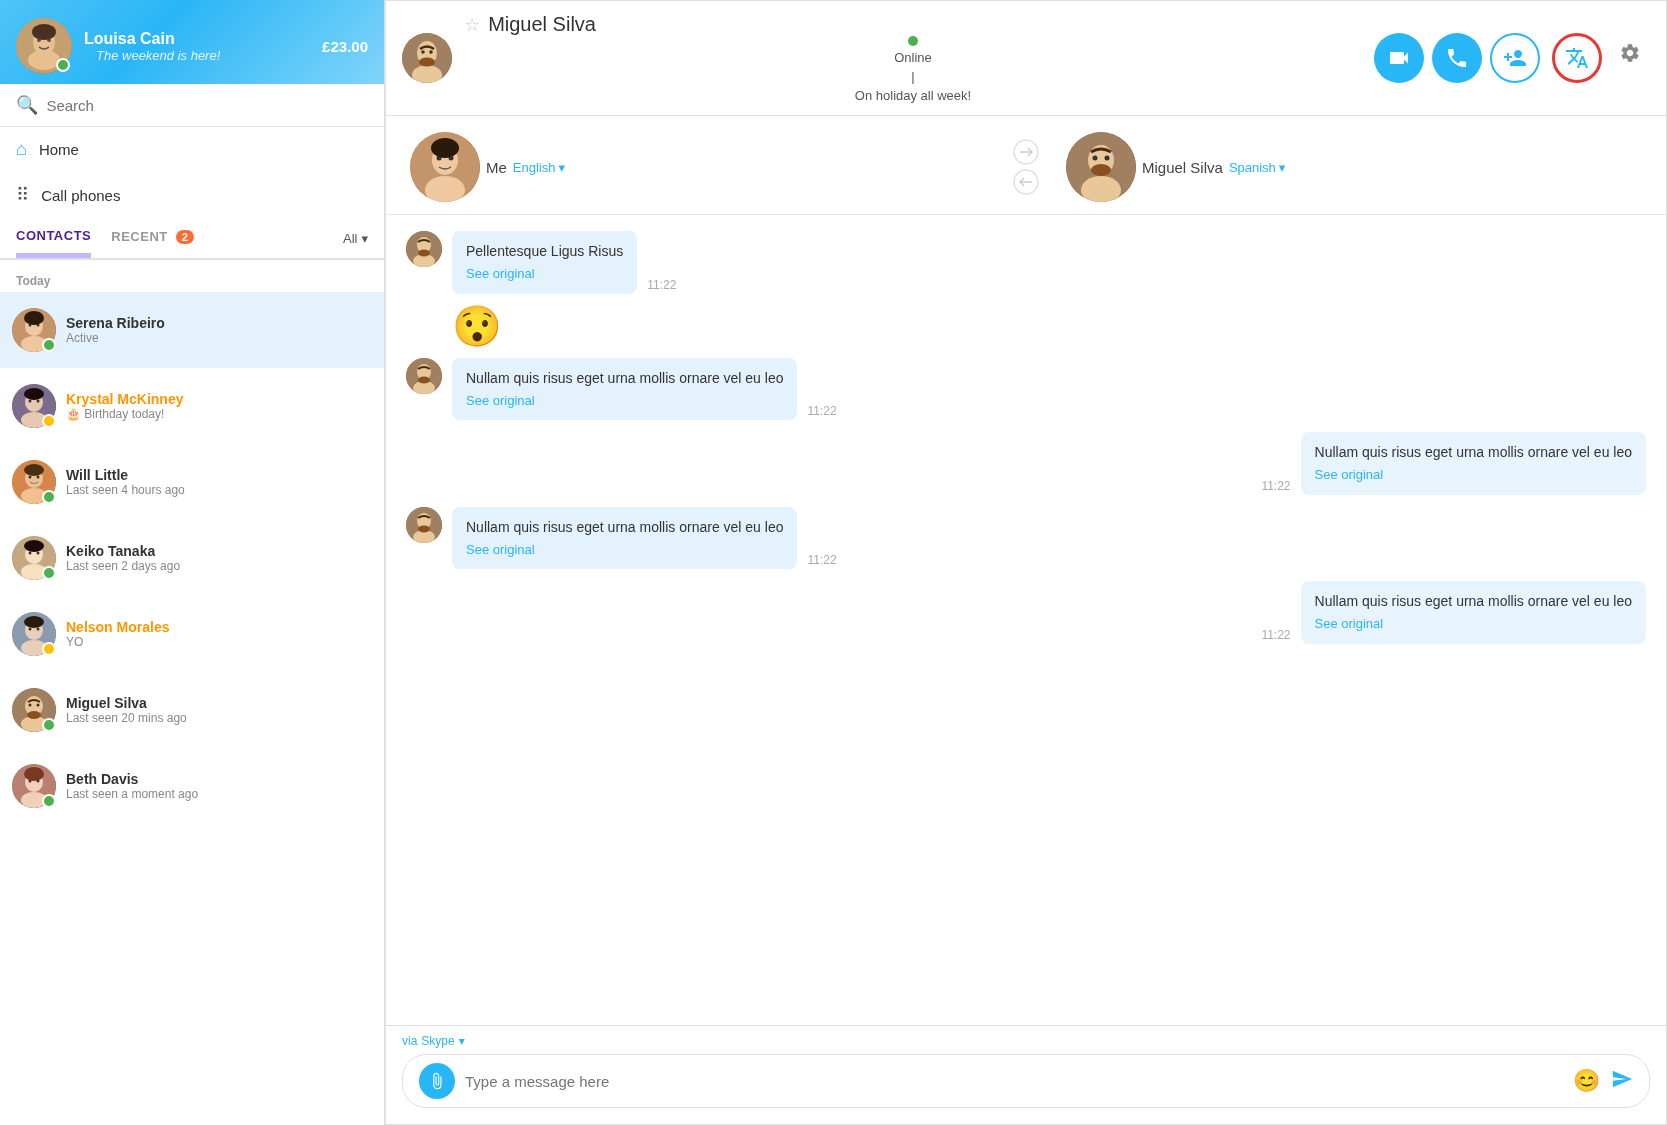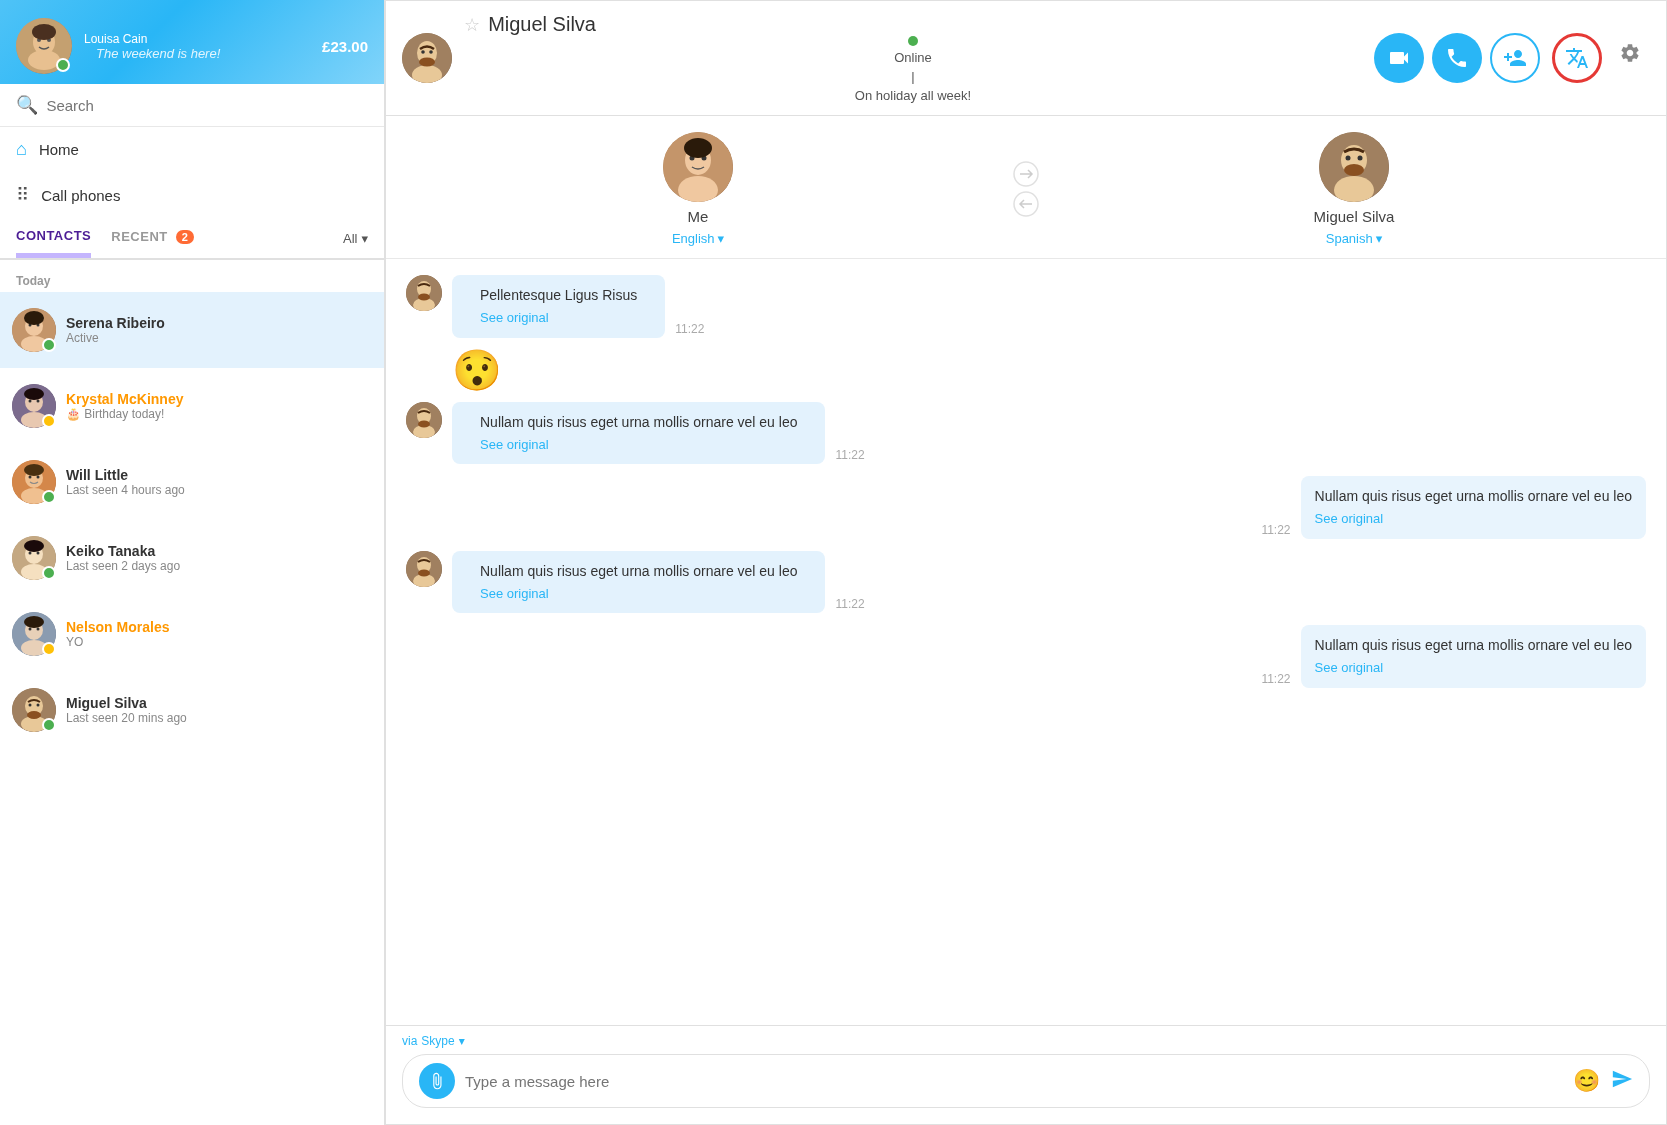--- a/index.html
+++ b/index.html
@@ -64,21 +64,21 @@
       right: 2px;
       width: 14px;
       height: 14px;
       border-radius: 50%;
       border: 2px solid #fff;
     }
     .status-dot.online { background: #4caf50; }
     .status-dot.away { background: #ffc107; }
 
     .user-info { flex: 1; }
-    .user-name { color: #fff; font-size: 12px; font-weight: 400; }
+    .user-name { color: #fff; font-size: 16px; font-weight: 700; }
     .user-status { color: rgba(255,255,255,0.85); font-size: 13px; font-style: italic; margin-left: 12px; }
     .credit { color: #fff; font-size: 15px; font-weight: 600; margin-left: auto; }
 
     .search-bar {
       display: flex;
       align-items: center;
       padding: 10px 16px;
       border-bottom: 1px solid #e8e8e8;
       gap: 8px;
     }
@@ -237,21 +237,21 @@
     }
     .translator-label { font-size: 13px; color: #888; margin-bottom: 12px; }
     .translator-participants {
       display: flex;
       align-items: center;
       justify-content: center;
       gap: 0;
     }
     .translator-person {
       display: flex;
-      flex-direction: column;
+      flex-direction: row;
       align-items: center;
       gap: 6px;
       flex: 1;
     }
     .translator-avatar {
       width: 70px;
       height: 70px;
       border-radius: 50%;
       display: flex;
       align-items: center;
@@ -292,21 +292,21 @@
     }
 
     .msg-row {
       display: flex;
       align-items: flex-start;
       gap: 10px;
     }
     .msg-bubble {
       background: #e3f2fd;
       border-radius: 8px;
-      padding: 10px 28px;
+      padding: 10px 14px;
       max-width: 580px;
       font-size: 14px;
       color: #333;
       line-height: 1.5;
     }
     .msg-see-original {
       color: #29b6f6;
       font-size: 13px;
       cursor: pointer;
       display: block;
@@ -567,20 +567,39 @@
             </svg>
         </div>
         <div class="status-dot online" style="bottom:0;right:0;"></div>
       </div>
       <div class="contact-text">
         <div class="contact-name">Miguel Silva</div>
         <div class="contact-sub">Last seen 20 mins ago</div>
       </div>
     </div>
 
+    <div class="contact-item">
+      <div class="avatar-wrap">
+        <div class="avatar-sm av-beth">
+          <svg width="44" height="44" viewBox="0 0 44 44">
+              <circle cx="22" cy="22" r="22" fill="#b88070"></circle>
+              <ellipse cx="22" cy="18" rx="9" ry="10" fill="#f0d0b8"></ellipse>
+              <ellipse cx="22" cy="36" rx="13" ry="8" fill="#f0d0b8"></ellipse>
+              <circle cx="18" cy="17" r="1.5" fill="#333"></circle>
+              <circle cx="26" cy="17" r="1.5" fill="#333"></circle>
+              <ellipse cx="22" cy="10" rx="10" ry="7" fill="#7a3820"></ellipse>
+            </svg>
+        </div>
+        <div class="status-dot online" style="bottom:0;right:0;"></div>
+      </div>
+      <div class="contact-text">
+        <div class="contact-name">Beth Davis</div>
+        <div class="contact-sub">Last seen a moment ago</div>
+      </div>
+    </div>
 
   </div>
 </div>
 
 <div class="main">
 
   <div class="chat-header">
     <div class="chat-header-avatar av-miguel-lg">
       <svg width="50" height="50" viewBox="0 0 50 50">
           <circle cx="25" cy="25" r="25" fill="#a08060"></circle>

